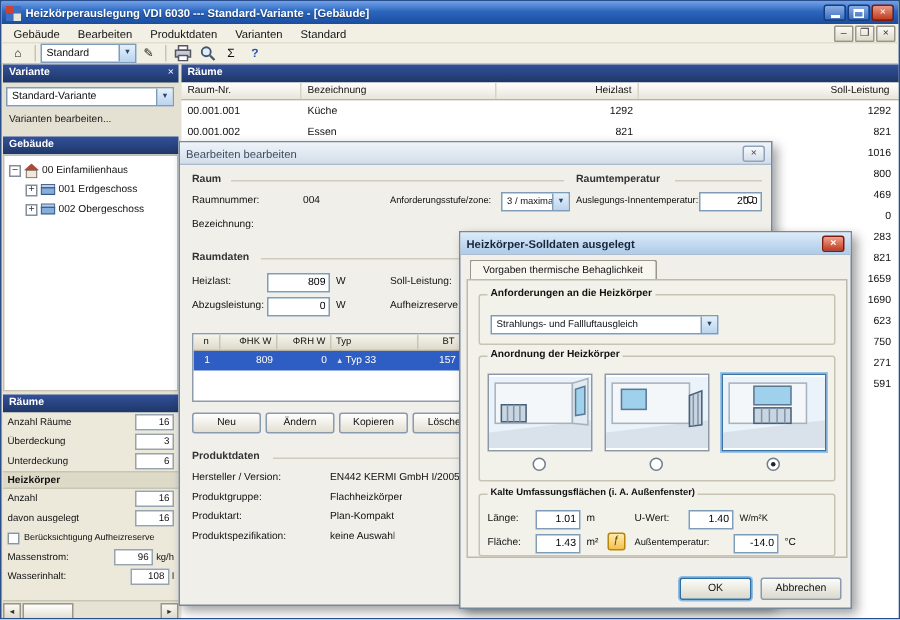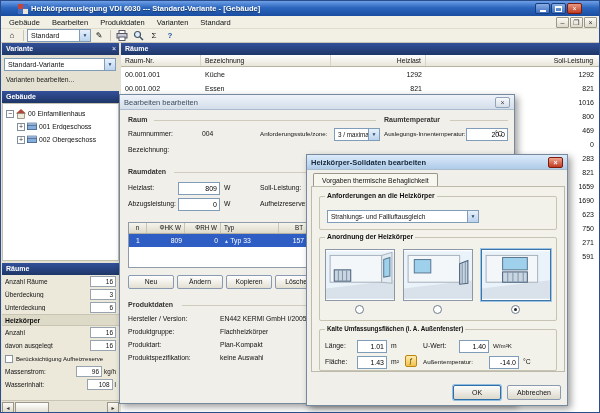--- a/index.html
+++ b/index.html
@@ -3,21 +3,21 @@
 <meta charset="utf-8">
 <style>
   * { margin:0; padding:0; box-sizing:border-box; }
   html,body { width:600px; height:413px; }
   body { font-family:"Liberation Sans", sans-serif; font-size:7px; color:#111; }
   .screen { position:relative; width:600px; height:413px; background:#E4E1D2; border:1px solid #2A4E8C; overflow:hidden; }
 
   
   .titlebar { position:absolute; left:0; top:0; right:0; height:15px;
     background:linear-gradient(180deg,#6FA0E8 0%,#2B66BD 45%,#1A4DA0 100%);
-    display:flex; align-items:center; padding:0 17px; color:#fff; }
+    display:flex; align-items:center; padding:0 3px; color:#fff; }
   .titlebar .title { flex:1; font-size:7.5px; font-weight:bold; white-space:nowrap; overflow:hidden;
     text-shadow:0 1px 1px rgba(0,0,0,.45); }
   .appicon { width:10px; height:10px; margin-right:3px; flex:0 0 auto; }
   .winbtn { width:15px; height:11px; margin-left:1px; border:1px solid #163E7E; border-radius:2px;
     background:linear-gradient(#89AEE4,#3E6FBF); color:#fff; text-align:center; line-height:9px; font-size:7px; }
   .winbtn.close { background:linear-gradient(#E89A84,#C03A20); border-color:#7E1A0A; }
   .winbtn i { font-style:normal; }
   .g-min { display:block; width:6px; height:2px; background:#fff; margin:6px auto 0; }
   .g-max { display:block; width:7px; height:6px; border:1px solid #fff; border-top-width:2px; margin:2px auto 0; }
 
@@ -529,21 +529,21 @@
 
         <div class="prow">
           <span class="plabel">Produktspezifikation:</span>
           <span class="pval">keine Auswahl</span>
         </div>
       </div>
   </div>
 
   <div class="dlg dlg2" style="left:305px;top:153px;width:262px;height:252px;z-index:20">
     <div class="dtbar">
-      <span class="dtitle">Heizkörper-Solldaten bearbeiten</span>
+      <span class="dtitle">Heizkörper-Solldaten ausgelegt</span>
       <span class="dclose red"><span>×</span></span>
     </div>
 
     <span class="tab">Vorgaben thermische Behaglichkeit</span>
     <div class="tabpage"></div>
 
     <div class="grp" style="left:12px;top:41px;width:238px;height:34px"></div>
     <span class="grplbl" style="left:18px;top:37px">Anforderungen an die Heizkörper</span>
     <span class="combo dcombo" style="left:20px;top:55px;width:152px">
       <span style="font-size:6.5px">Strahlungs- und Fallluftausgleich</span>

